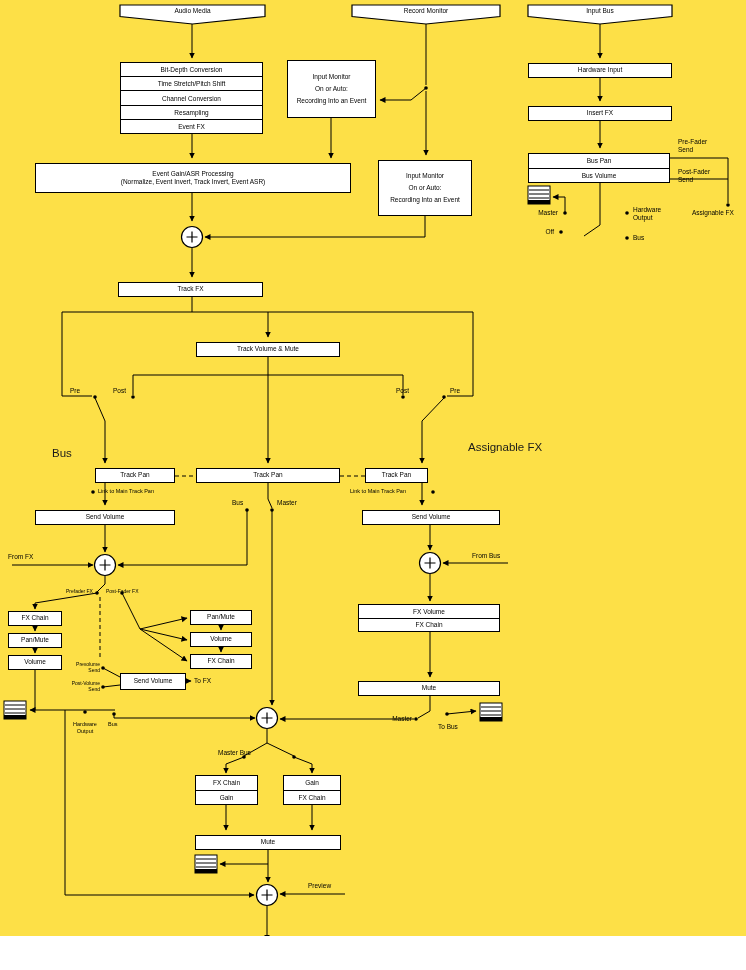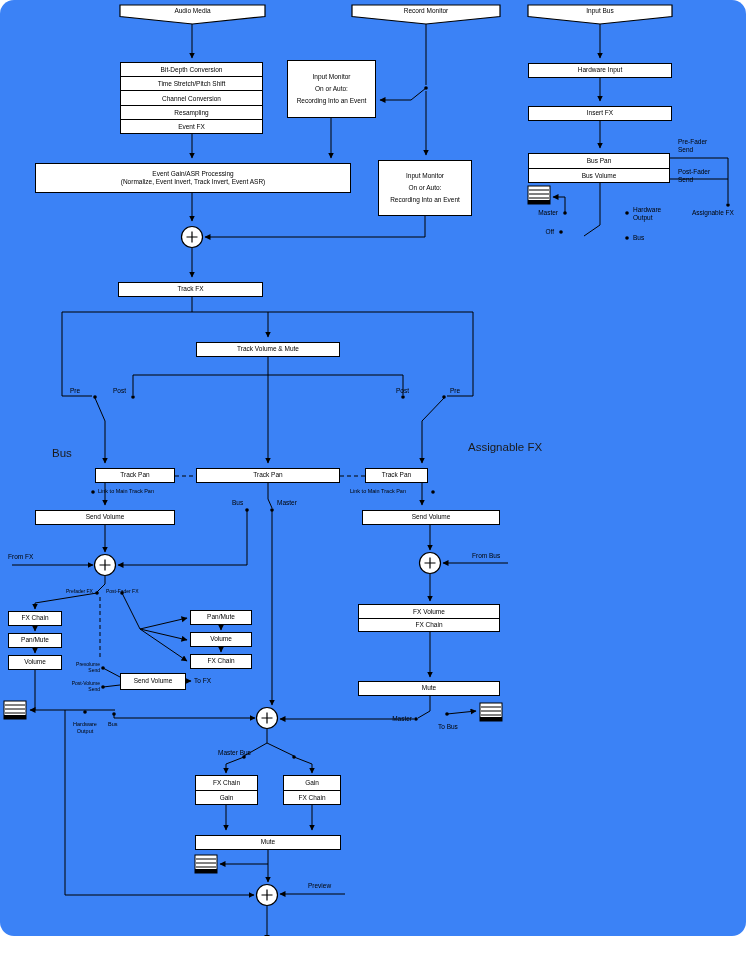--- a/index.html
+++ b/index.html
@@ -1,18 +1,18 @@
 <!DOCTYPE html>
 <html><head>
 <meta charset="utf-8">
 <style>
   * { margin:0; padding:0; box-sizing:border-box; }
   html,body { background:#fff; }
   body { font-family:"Liberation Sans", sans-serif; color:#000; }
-  .stage { position:relative; width:746px; height:936px; background:#3b82f6; overflow:hidden;border-radius:14px; }
+  .stage { position:relative; width:746px; height:936px; background:#fde047; overflow:hidden; }
   svg.wires { position:absolute; left:0; top:0; }
   .box { position:absolute; border:1px solid #000; background:#fff; display:flex;
          align-items:center; justify-content:center; text-align:center;
          font-size:6.5px; line-height:1.25; white-space:pre-line; }
   .ml { line-height:1.8; }
   .stack { position:absolute; border:1px solid #000; background:#fff; display:flex; flex-direction:column; }
   .stack .row { flex:1; display:flex; align-items:center; justify-content:center;
                 font-size:6.5px; border-bottom:1px solid #000; background:#fff; }
   .stack .row:last-child { border-bottom:none; }
   .lbl { position:absolute; font-size:6.5px; line-height:1.25; white-space:pre-line; }

